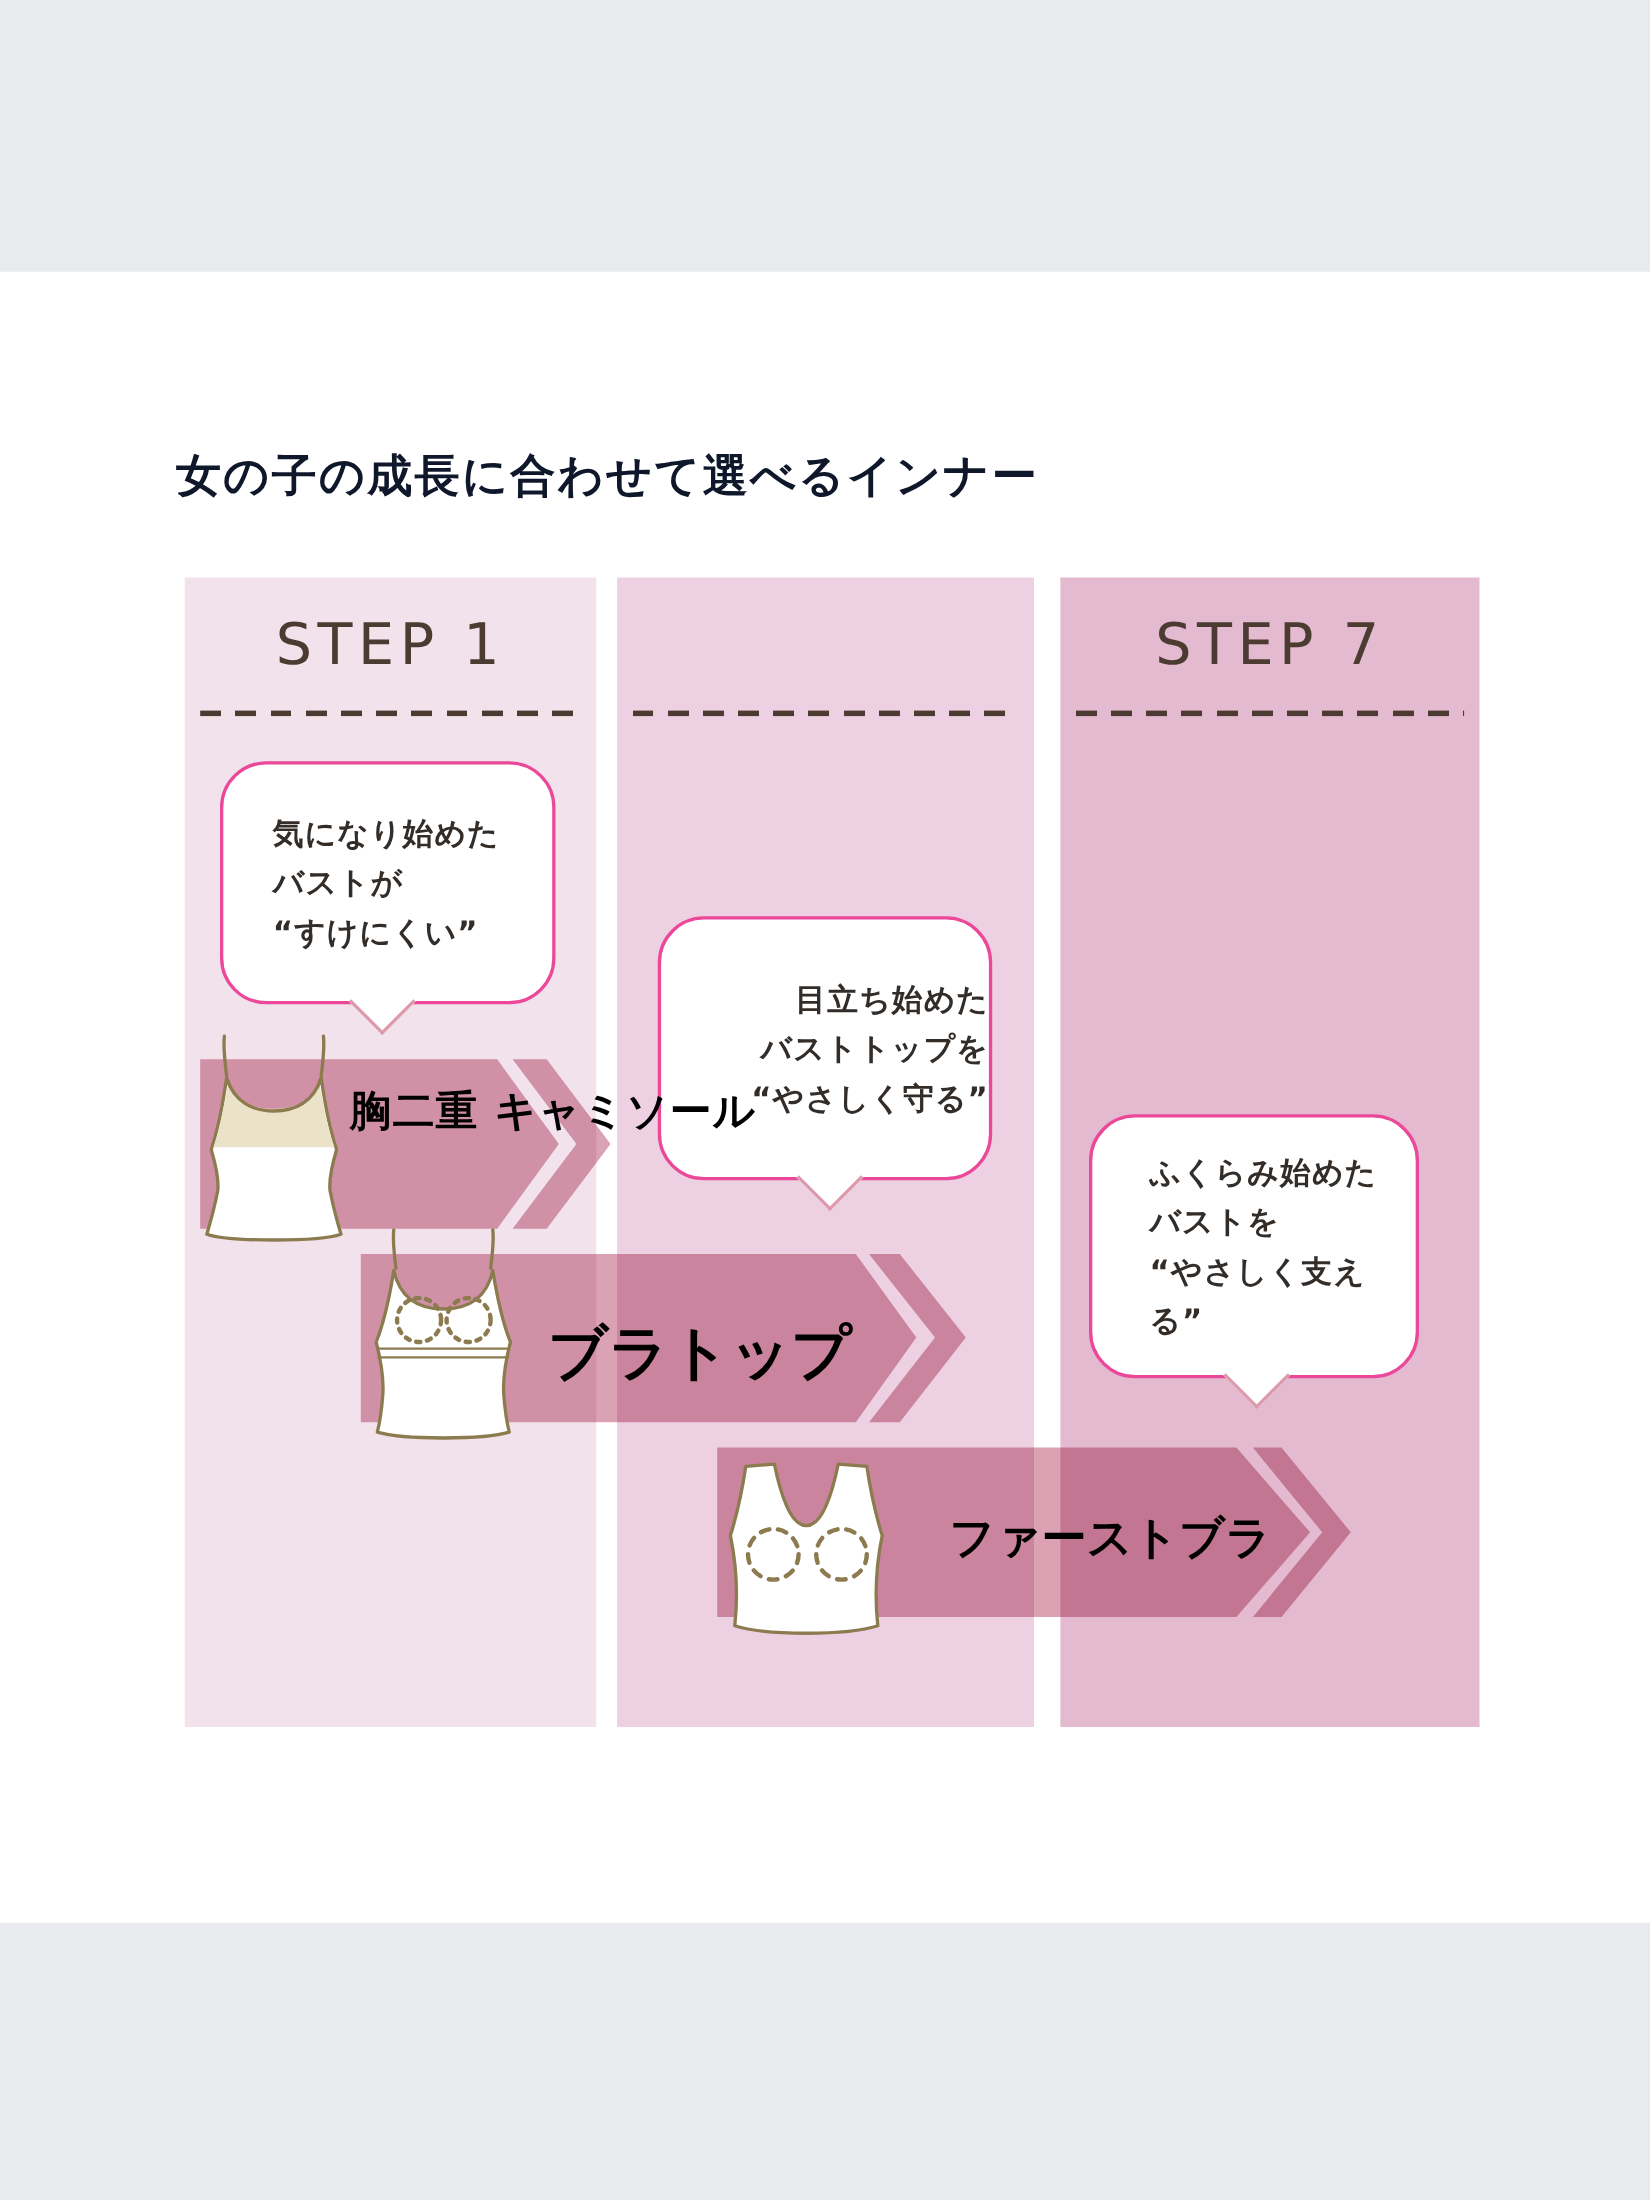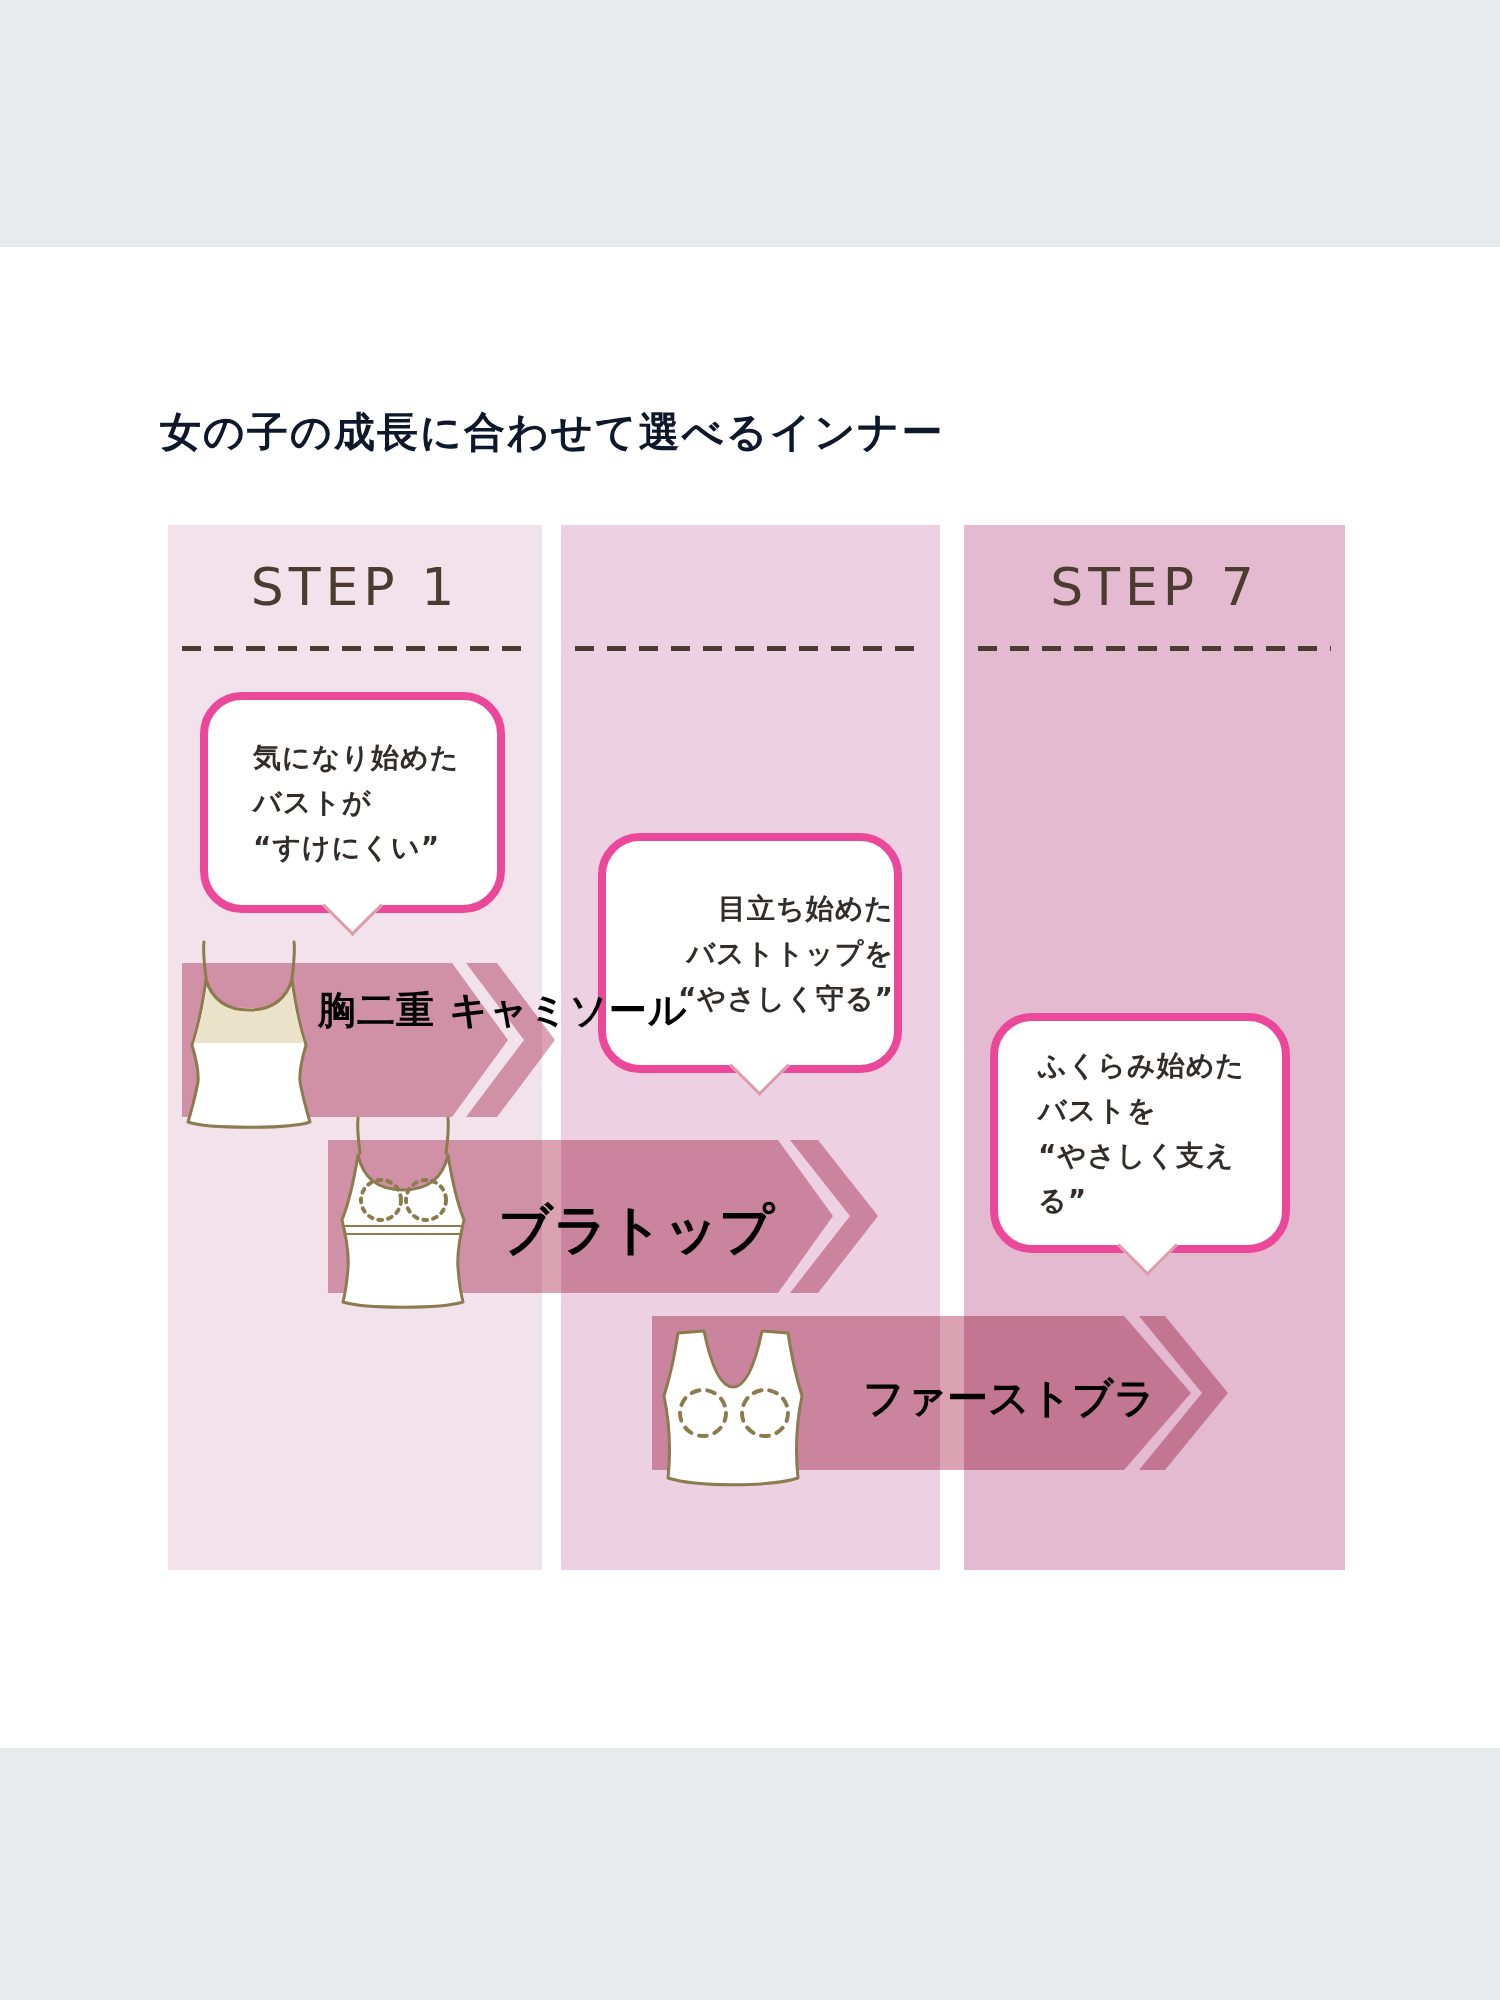--- a/index.html
+++ b/index.html
@@ -22,35 +22,35 @@
     position:absolute;top:32px;left:0;width:100%;text-align:center;
     font-size:52px;font-weight:normal;color:#4c3b31;letter-spacing:5px;white-space:nowrap;
   }
   .step-rule{
     position:absolute;top:121px;left:14px;right:14px;height:5px;
     background:repeating-linear-gradient(90deg,#4c3b31 0 19px,transparent 19px 32px);
   }
   svg.arrows{position:absolute;left:0;top:0;mix-blend-mode:multiply;}
   svg.garments{position:absolute;left:0;top:0;}
   .bubble{
-    position:absolute;background:#ffffff;border:8px solid #ec4899;border-radius:42px;
+    position:absolute;background:#ffffff;border:3px solid #ec4899;border-radius:42px;
     display:flex;flex-direction:column;justify-content:center;
     font-size:28px;font-weight:bold;color:#332d29;line-height:45px;letter-spacing:1px;
   }
   .bubble .tail{
     position:absolute;bottom:-22px;width:40px;height:40px;background:#ffffff;
     border-right:3px solid #dc9aab;border-bottom:3px solid #dc9aab;
     transform:rotate(45deg);
   }
   .bubble span{display:block;}
   .b1{left:200px;top:692px;width:305px;height:221px;padding-left:45px;box-sizing:border-box;}
   .b1 .tail{left:123px;}
   .b2{left:598px;top:833px;width:304px;height:240px;padding-left:56px;box-sizing:border-box;align-items:flex-end;}
   .b2 .tail{left:132px;}
-  .b3{left:990px;top:1013px;width:300px;height:240px;padding-left:40px;box-sizing:border-box;}
+  .b3{left:990px;top:1013px;width:300px;height:240px;padding-left:52px;box-sizing:border-box;}
   .b3 .tail{left:128px;}
   .product-label{
     position:absolute;font-weight:bold;color:#000000;white-space:nowrap;z-index:5;
   }
   .p1{left:318px;top:983px;font-size:38px;line-height:54px;letter-spacing:1px;}
   .p2{left:498px;top:1194px;font-size:54px;}
   .p3{left:863px;top:1371px;font-size:41px;}
 </style>
 </head>
 <body>

